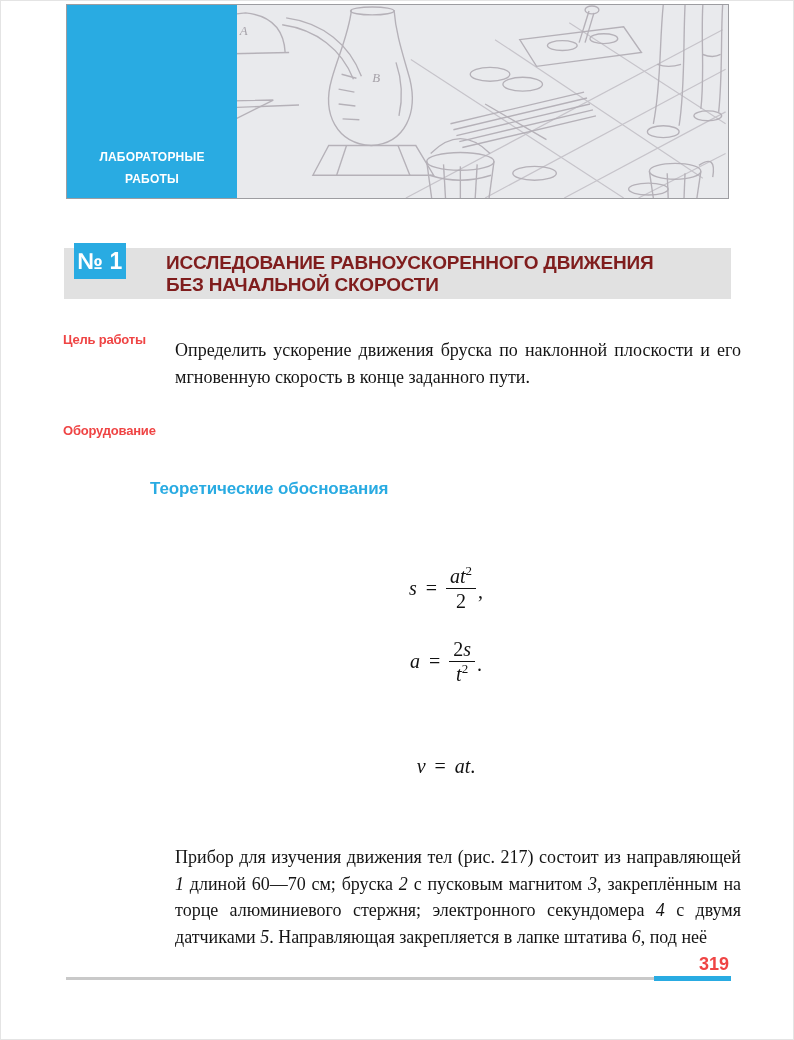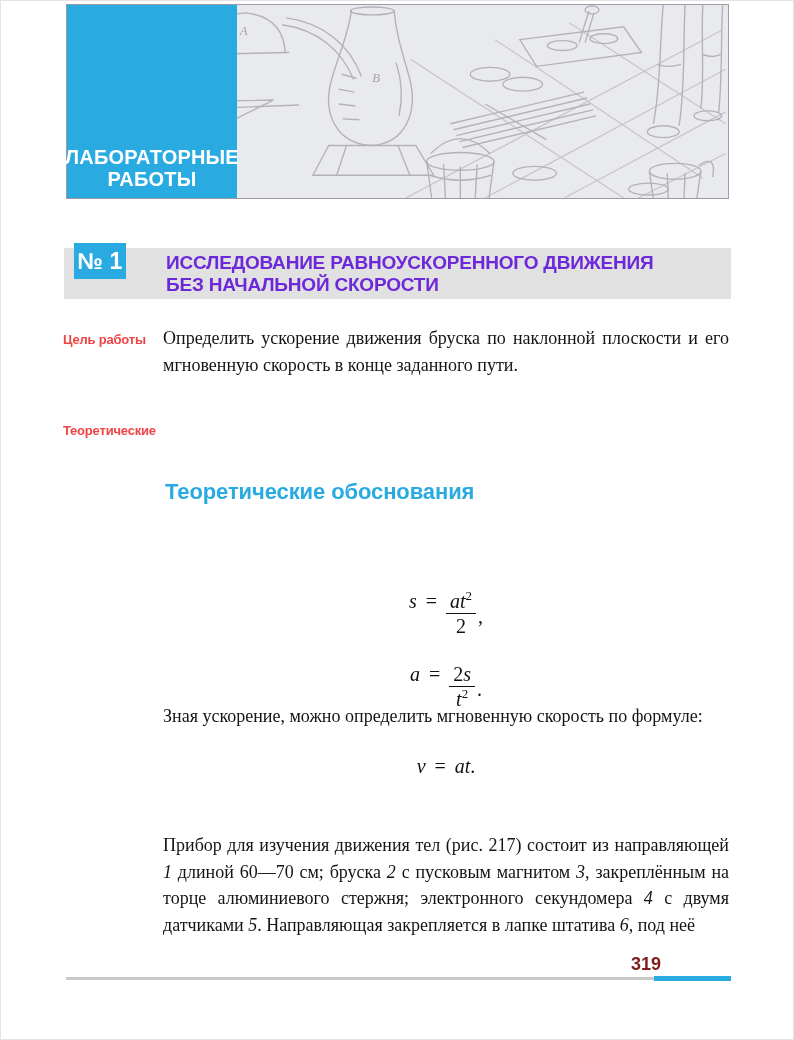--- a/index.html
+++ b/index.html
@@ -20,76 +20,76 @@
   }
   .header-image svg{display:block;width:100%;height:100%;}
   .banner{
     position:absolute;left:0;top:0;width:170px;height:100%;
     background:#29abe2;
     display:flex;flex-direction:column;justify-content:flex-end;align-items:center;
     padding-bottom:8px;box-sizing:border-box;
   }
   .banner div{
     font-family:"Liberation Sans", sans-serif;
-    font-weight:bold;font-size:20px;line-height:22px;color:#ffffff;
+    font-weight:bold;font-size:12px;line-height:22px;color:#ffffff;
     letter-spacing:.2px;text-align:center;
   }
   
   .title-band{
     position:absolute;left:63px;top:247px;width:667px;height:51px;
     background:#e1e1e1;
   }
   .no-box{
     position:absolute;left:73px;top:242px;width:52px;height:36px;
     background:#29abe2;color:#ffffff;
     font-family:"Liberation Sans", sans-serif;font-weight:bold;font-size:23px;
     display:flex;align-items:center;justify-content:center;
   }
   .title-text{
     position:absolute;left:165px;top:251px;width:560px;
     font-family:"Liberation Sans", sans-serif;font-weight:bold;
-    font-size:19px;line-height:21.5px;color:#6d28d9;letter-spacing:-.2px;
+    font-size:19px;line-height:21.5px;color:#7f1d1d;letter-spacing:-.2px;
   }
   
   .side-label{
     position:absolute;left:62px;width:95px;
     font-family:"Liberation Sans", sans-serif;font-weight:bold;
     font-size:13px;line-height:16px;color:#ef4444;letter-spacing:-.2px;
   }
   
   .body-text{
-    position:absolute;left:162px;width:566px;margin:0;
+    position:absolute;left:162px;width:566px;margin:12px;
     font-size:18px;line-height:26.5px;text-align:justify;
   }
   .blue-heading{
-    position:absolute;left:164px;width:566px;
+    position:absolute;left:149px;width:566px;
     font-family:"Liberation Sans", sans-serif;font-weight:bold;
-    font-size:22px;color:#29abe2;letter-spacing:-.1px;
+    font-size:17px;color:#29abe2;letter-spacing:-.1px;
   }
   em{font-style:italic;}
   
   .formula{
     position:absolute;left:162px;width:566px;
     display:flex;align-items:center;justify-content:center;
     font-size:20px;color:#111;
   }
   .mi{font-style:italic;}
   .mo{font-style:normal;margin:0 9px;}
-  .frac{display:inline-flex;flex-direction:column;align-items:center;vertical-align:middle;margin-top:25px;}
+  .frac{display:inline-flex;flex-direction:column;align-items:center;vertical-align:middle;}
   .frac .num{border-bottom:1.4px solid #111;padding:0 4px 2px;line-height:20px;}
   .frac .den{padding-top:2px;line-height:20px;}
   .formula sup{font-style:normal;font-size:13px;vertical-align:super;line-height:0;}
   .tail{align-self:flex-end;margin:0 0 8px 2px;font-style:normal;}
   .tail-inline{font-style:normal;}
   
   .footer-rule-gray{position:absolute;left:65px;top:976px;width:588px;height:3px;background:#c9c9c9;}
   .footer-rule-blue{position:absolute;left:653px;top:975px;width:77px;height:5px;background:#29abe2;}
   .page-number{
-    position:absolute;left:630px;top:953px;width:98px;
-    font-family:"Liberation Sans", sans-serif;font-weight:bold;font-size:18px;color:#7f1d1d;
+    position:absolute;left:630px;top:953px;width:98px;text-align:right;
+    font-family:"Liberation Sans", sans-serif;font-weight:bold;font-size:18px;color:#ef4444;
   }
 </style>
 </head>
 <body>
 
 <div class="page">
 
   <div class="header-image">
     <svg viewBox="0 0 663 195" xmlns="http://www.w3.org/2000/svg">
       <rect x="0" y="0" width="663" height="195" fill="#e9eaed"></rect>
@@ -209,21 +209,21 @@
     <span>№ 1</span>
   </div>
   <div class="title-text">
     <div>ИССЛЕДОВАНИЕ РАВНОУСКОРЕННОГО ДВИЖЕНИЯ</div>
     <div>БЕЗ НАЧАЛЬНОЙ СКОРОСТИ</div>
   </div>
 
   <div class="side-label" style="top:331px">Цель работы</div>
   <p class="body-text" style="top:324px">Определить ускорение движения бруска по наклонной плоскости и его мгновенную скорость в конце заданного пути.</p>
 
-  <div class="side-label" style="top:422px">Теоретические</div>
+  <div class="side-label" style="top:422px">Оборудование</div>
 
   <div class="blue-heading" style="top:478px">Теоретические обоснования</div>
 
   <div class="formula" style="top:565px">
     <span class="mi">s</span>
     <span class="mo">=</span>
     <span class="frac">
       <span class="num"><span class="mi">at</span><sup>2</sup></span>
       <span class="den">2</span>
     </span>
@@ -234,21 +234,20 @@
   <div class="formula" style="top:638px">
     <span class="mi">a</span>
     <span class="mo">=</span>
     <span class="frac">
       <span class="num"><span>2</span><span class="mi">s</span></span>
       <span class="den"><span class="mi">t</span><sup>2</sup></span>
     </span>
     <span class="tail">.</span>
   </div>
 
-  <p class="body-text" style="top:702px">Зная ускорение, можно определить мгновенную скорость по формуле:</p>
 
   <div class="formula" style="top:754px">
     <span class="mi">v</span>
     <span class="mo">=</span>
     <span class="mi">at</span>
     <span class="tail-inline">.</span>
   </div>
 
   <p class="body-text" style="top:831px"><span>Прибор для изучения движения тел (рис. 217) состоит из направляющей </span><em>1</em><span> длиной 60—70 см; бруска </span><em>2</em><span> с пусковым магнитом </span><em>3</em><span>, закреплённым на торце алюминиевого стержня; электронного секундомера </span><em>4</em><span> с двумя датчиками </span><em>5</em><span>. Направляющая закрепляется в лапке штатива </span><em>6</em><span>, под неё</span></p>
 

